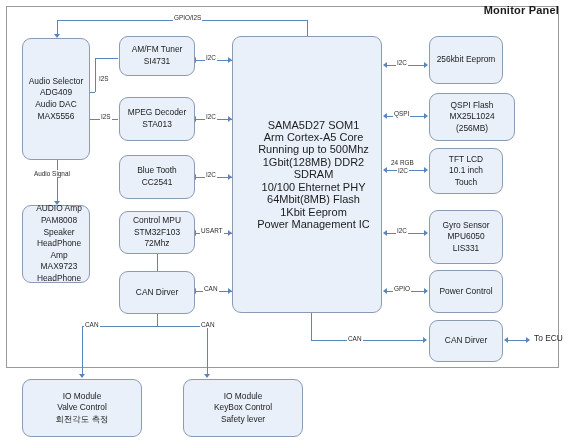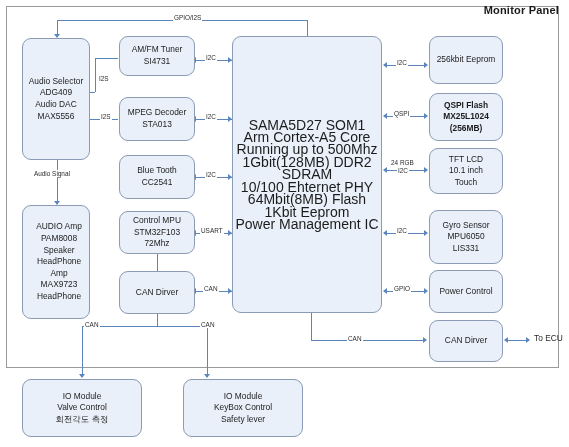--- a/index.html
+++ b/index.html
@@ -43,21 +43,21 @@
     display:flex;
     align-items:center;
     justify-content:center;
     text-align:center;
     color:#1c1c1c;
     font-size:8.4px;
     line-height:11.6px;
     padding:2px;
   }
   .blk .inner{width:100%;}
-  .blk.som{font-size:14px;line-height:12.4px;}
+  .blk.som{font-size:11px;line-height:12.4px;padding-left:15px;}
   
   .ln{
     position:absolute;
     background:#5b86bd;
   }
   .h{height:1px;}
   .v{width:1px;}
   
   .ar{
     position:absolute;
@@ -186,21 +186,21 @@
 
   <div class="blk" style="left:22px;top:38px;width:68px;height:122px;">
     <div class="inner">
       <div>Audio Selector</div>
       <div>ADG409</div>
       <div>Audio DAC</div>
       <div>MAX5556</div>
     </div>
   </div>
 
-  <div class="blk" style="left:22px;top:205px;width:68px;height:114px;padding-left:8px;">
+  <div class="blk" style="left:22px;top:205px;width:68px;height:78px;padding-left:8px;">
     <div class="inner">
       <div>AUDIO Amp</div>
       <div>PAM8008</div>
       <div>Speaker</div>
       <div>HeadPhone Amp</div>
       <div>MAX9723</div>
       <div>HeadPhone</div>
     </div>
   </div>
 
@@ -251,21 +251,21 @@
       <div>Power Management IC</div>
     </div>
   </div>
 
   <div class="blk" style="left:429px;top:36px;width:74px;height:48px;">
     <div class="inner">
       <div>256kbit Eeprom</div>
     </div>
   </div>
 
-  <div class="blk" style="left:429px;top:93px;width:74px;height:48px;font-weight:bold;">
+  <div class="blk" style="left:429px;top:93px;width:86px;height:48px;">
     <div class="inner">
       <div>QSPI Flash</div>
       <div>MX25L1024</div>
       <div>(256MB)</div>
     </div>
   </div>
 
   <div class="blk" style="left:429px;top:148px;width:74px;height:46px;">
     <div class="inner">
       <div>TFT LCD</div>

